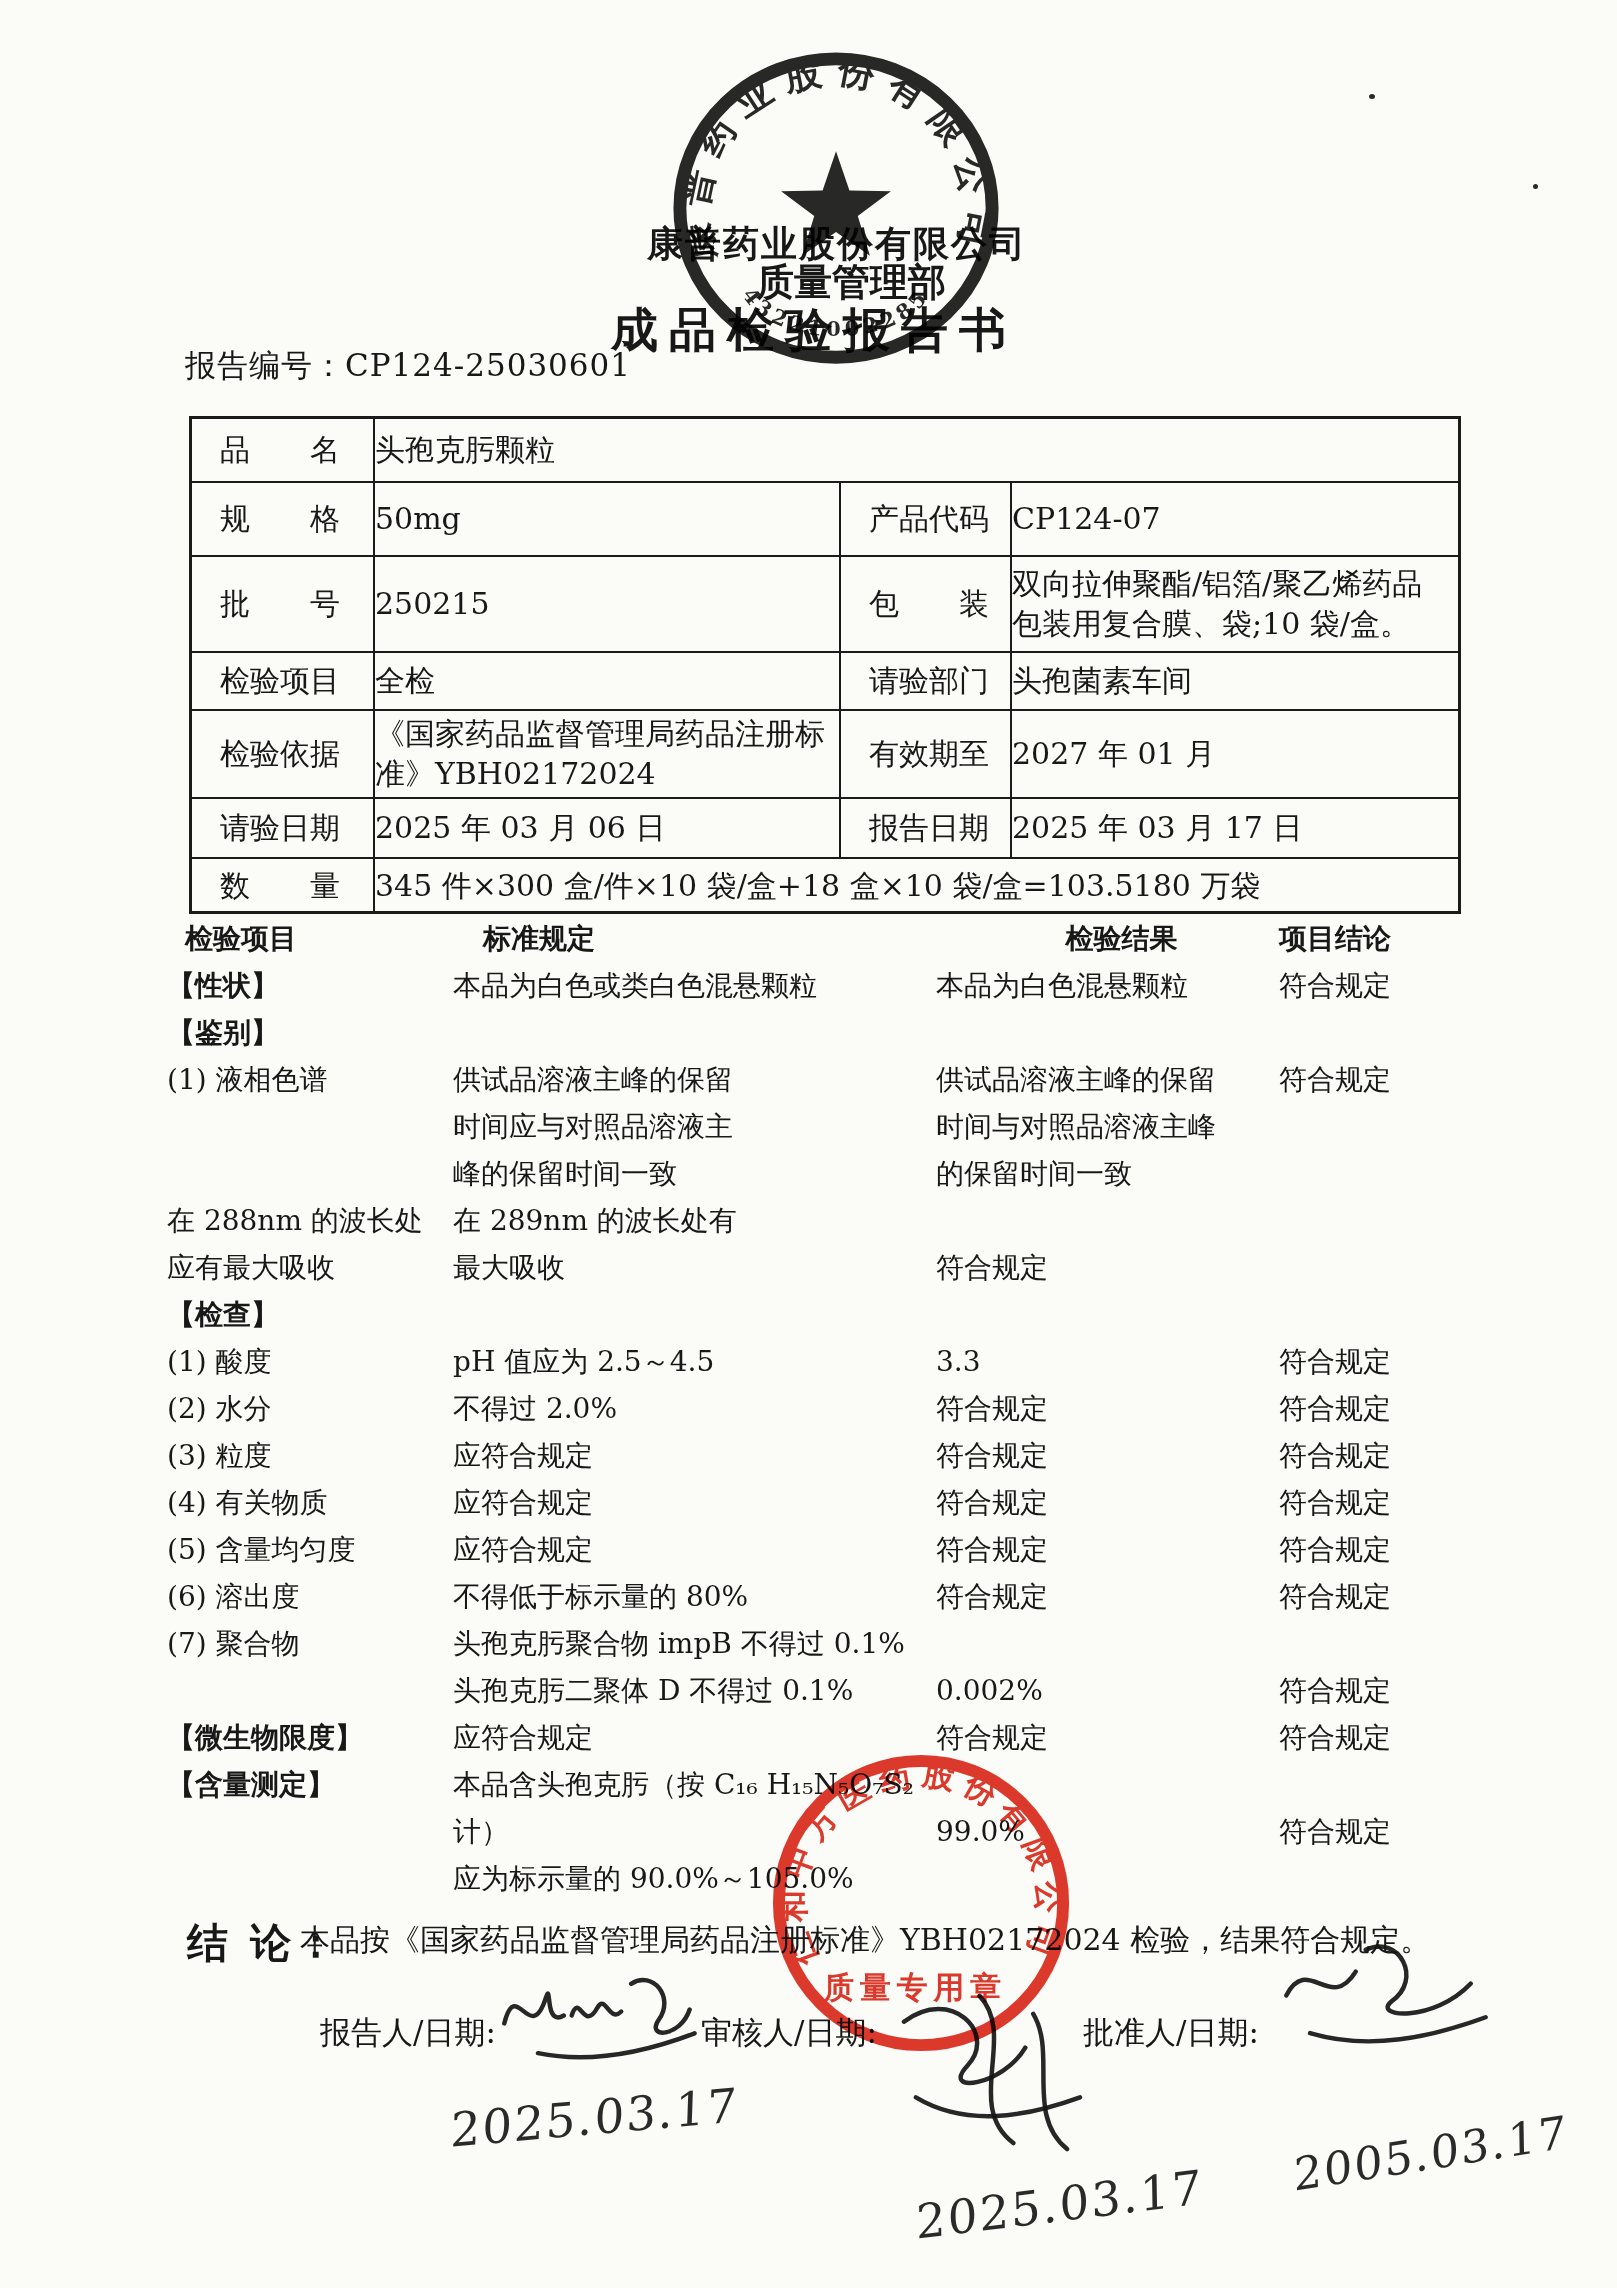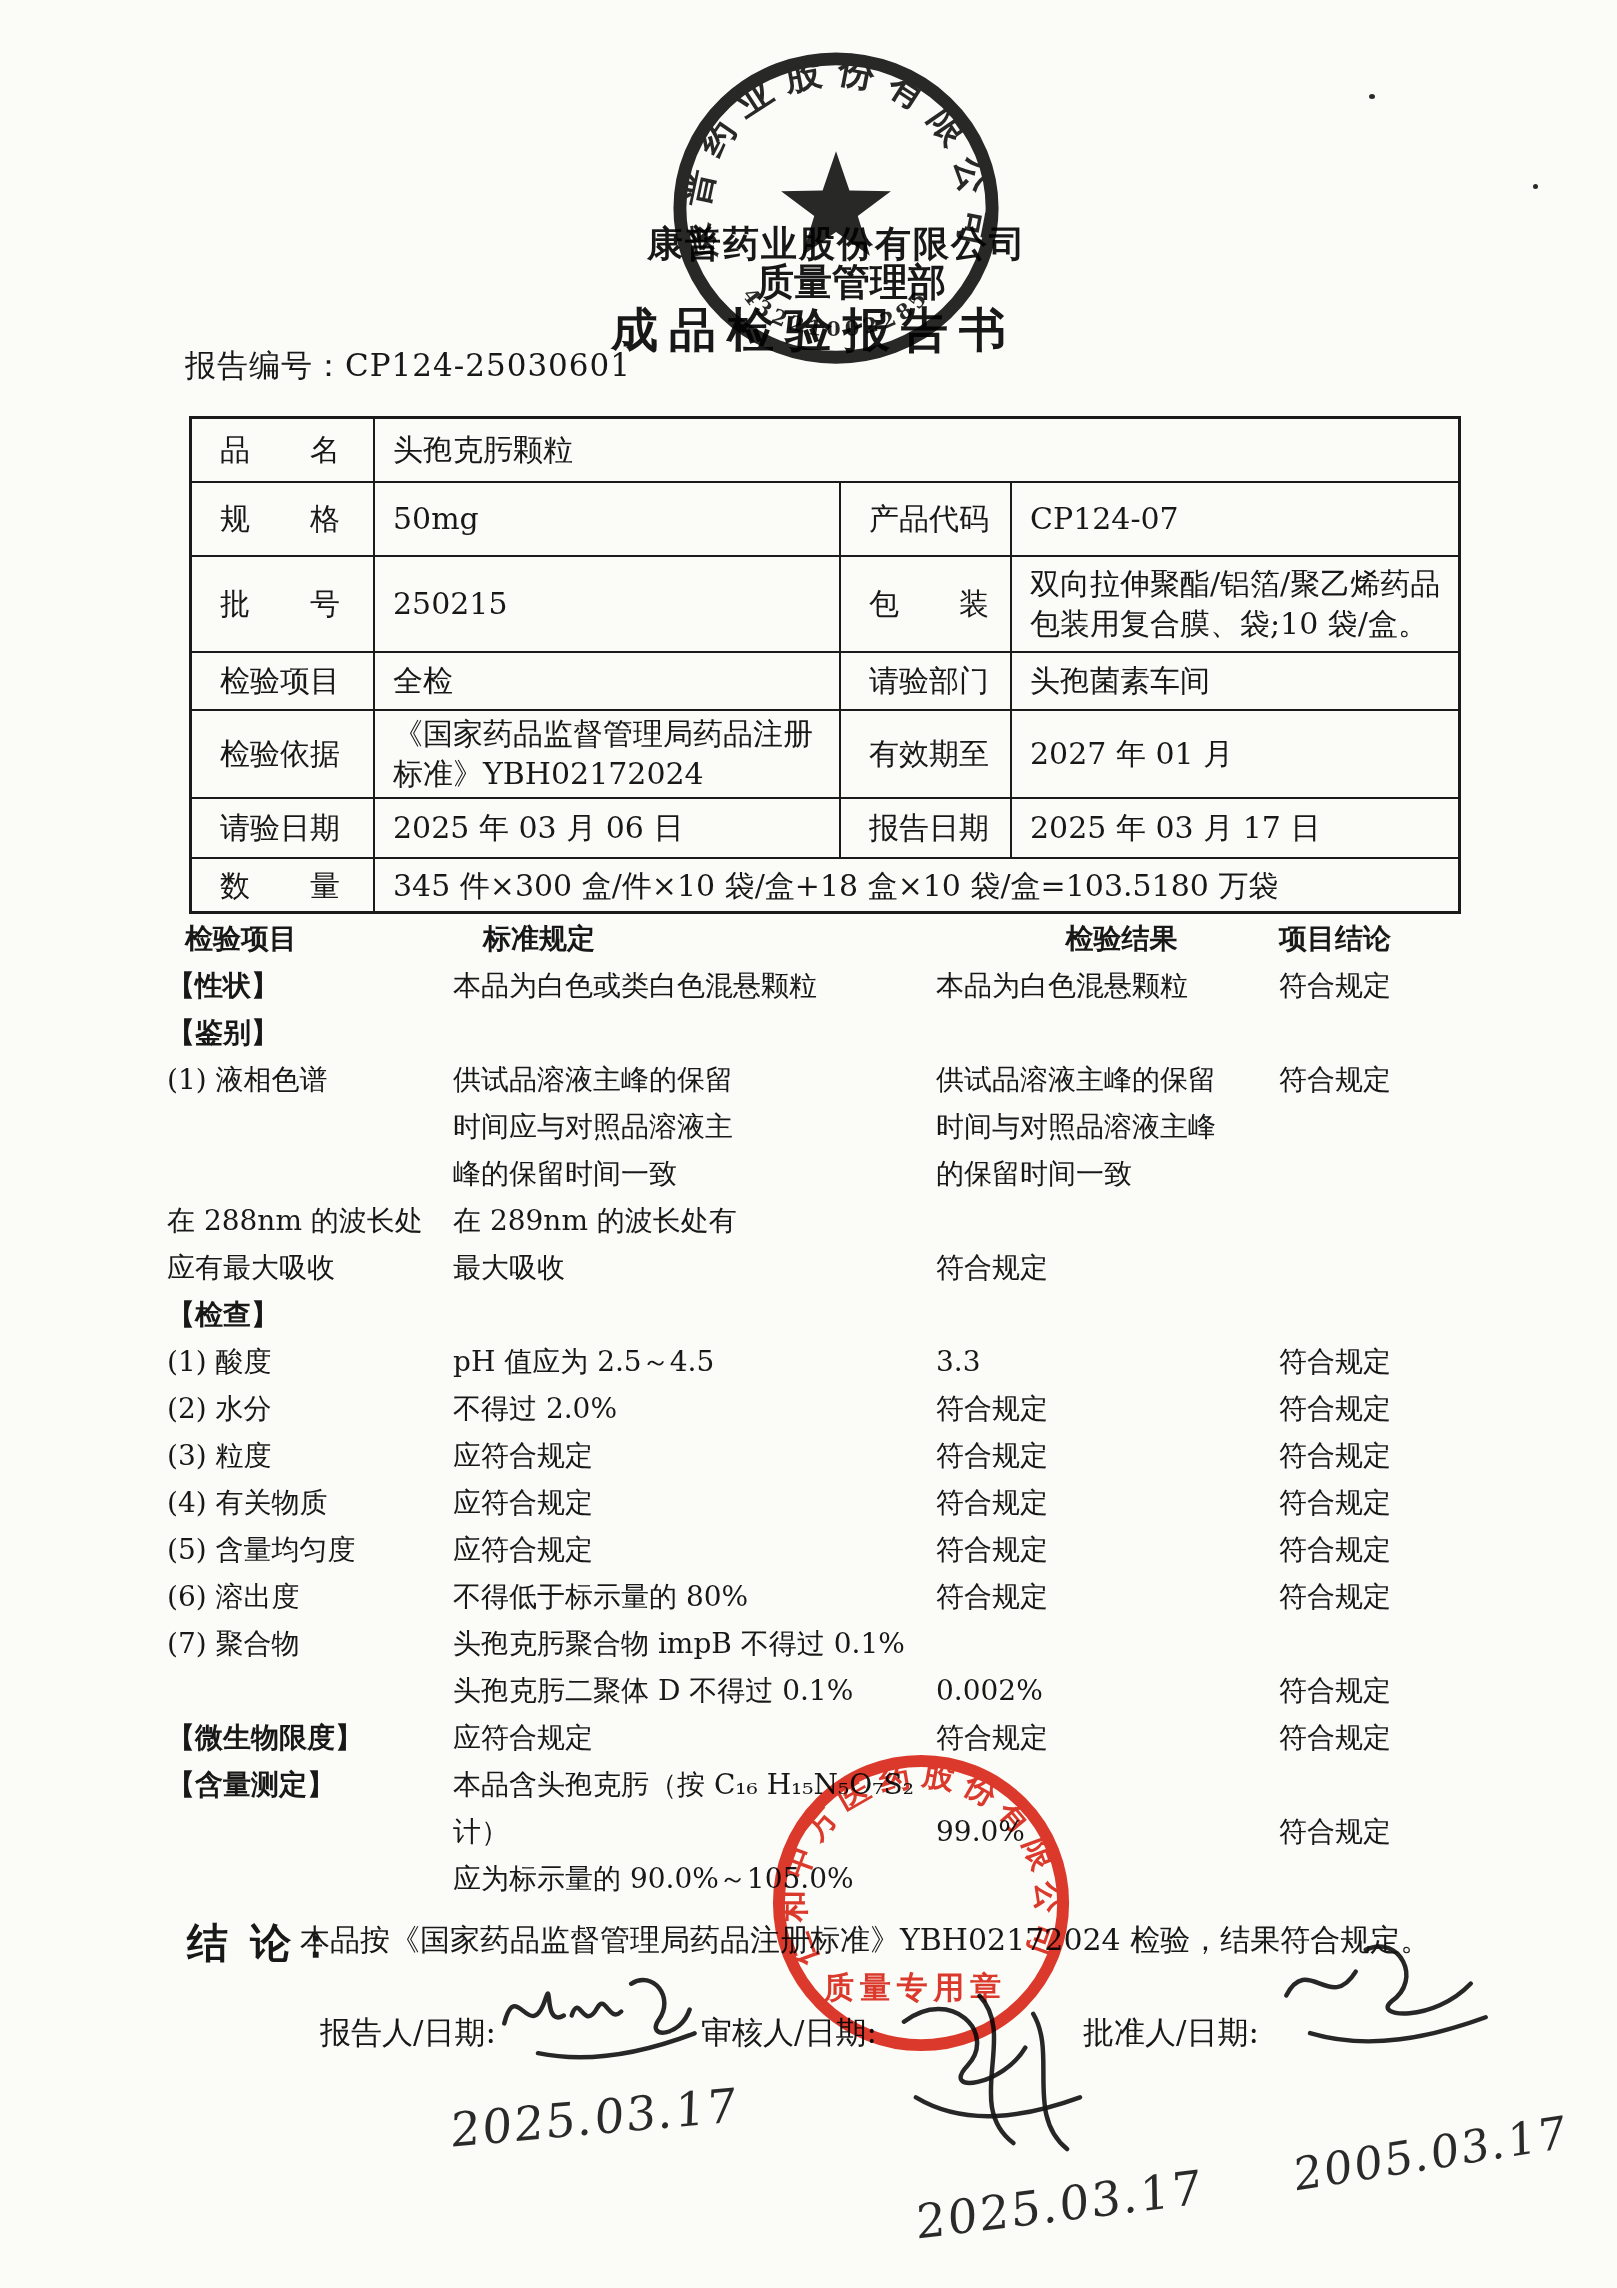--- a/index.html
+++ b/index.html
@@ -26,21 +26,21 @@
     left:189px;top:416px;width:1266px;height:492px;
     display:grid;
     grid-template-columns:183px 466px 171px 446px;
     grid-template-rows:64px 74px 96px 58px 88px 60px 54px;
     border:3px solid #1b1b1b;
     font-size:30px;
   }
   .cell{border-right:2px solid #1b1b1b;border-bottom:2px solid #1b1b1b;
         display:flex;align-items:center;line-height:40px;}
   .cell.lbl{padding-left:28px;}
-  .cell.val{padding-left:18px;padding-right:8px;}
+  .cell.val{padding-left:0;padding-right:8px;}
   .cell.lastcol{border-right:none;}
   .cell.lastrow{border-bottom:none;}
   .span2{grid-column:2 / 5;}
   
   .results{left:167px;top:915px;width:1323px;font-size:28px;}
   .rrow{display:grid;grid-template-columns:286px 483px 343px 212px;line-height:47px;}
   .rrow div{white-space:pre-line;}
   .rhead{font-weight:700;}
   .rhead .h1{padding-left:18px;}
   .rhead .h2{padding-left:30px;}

